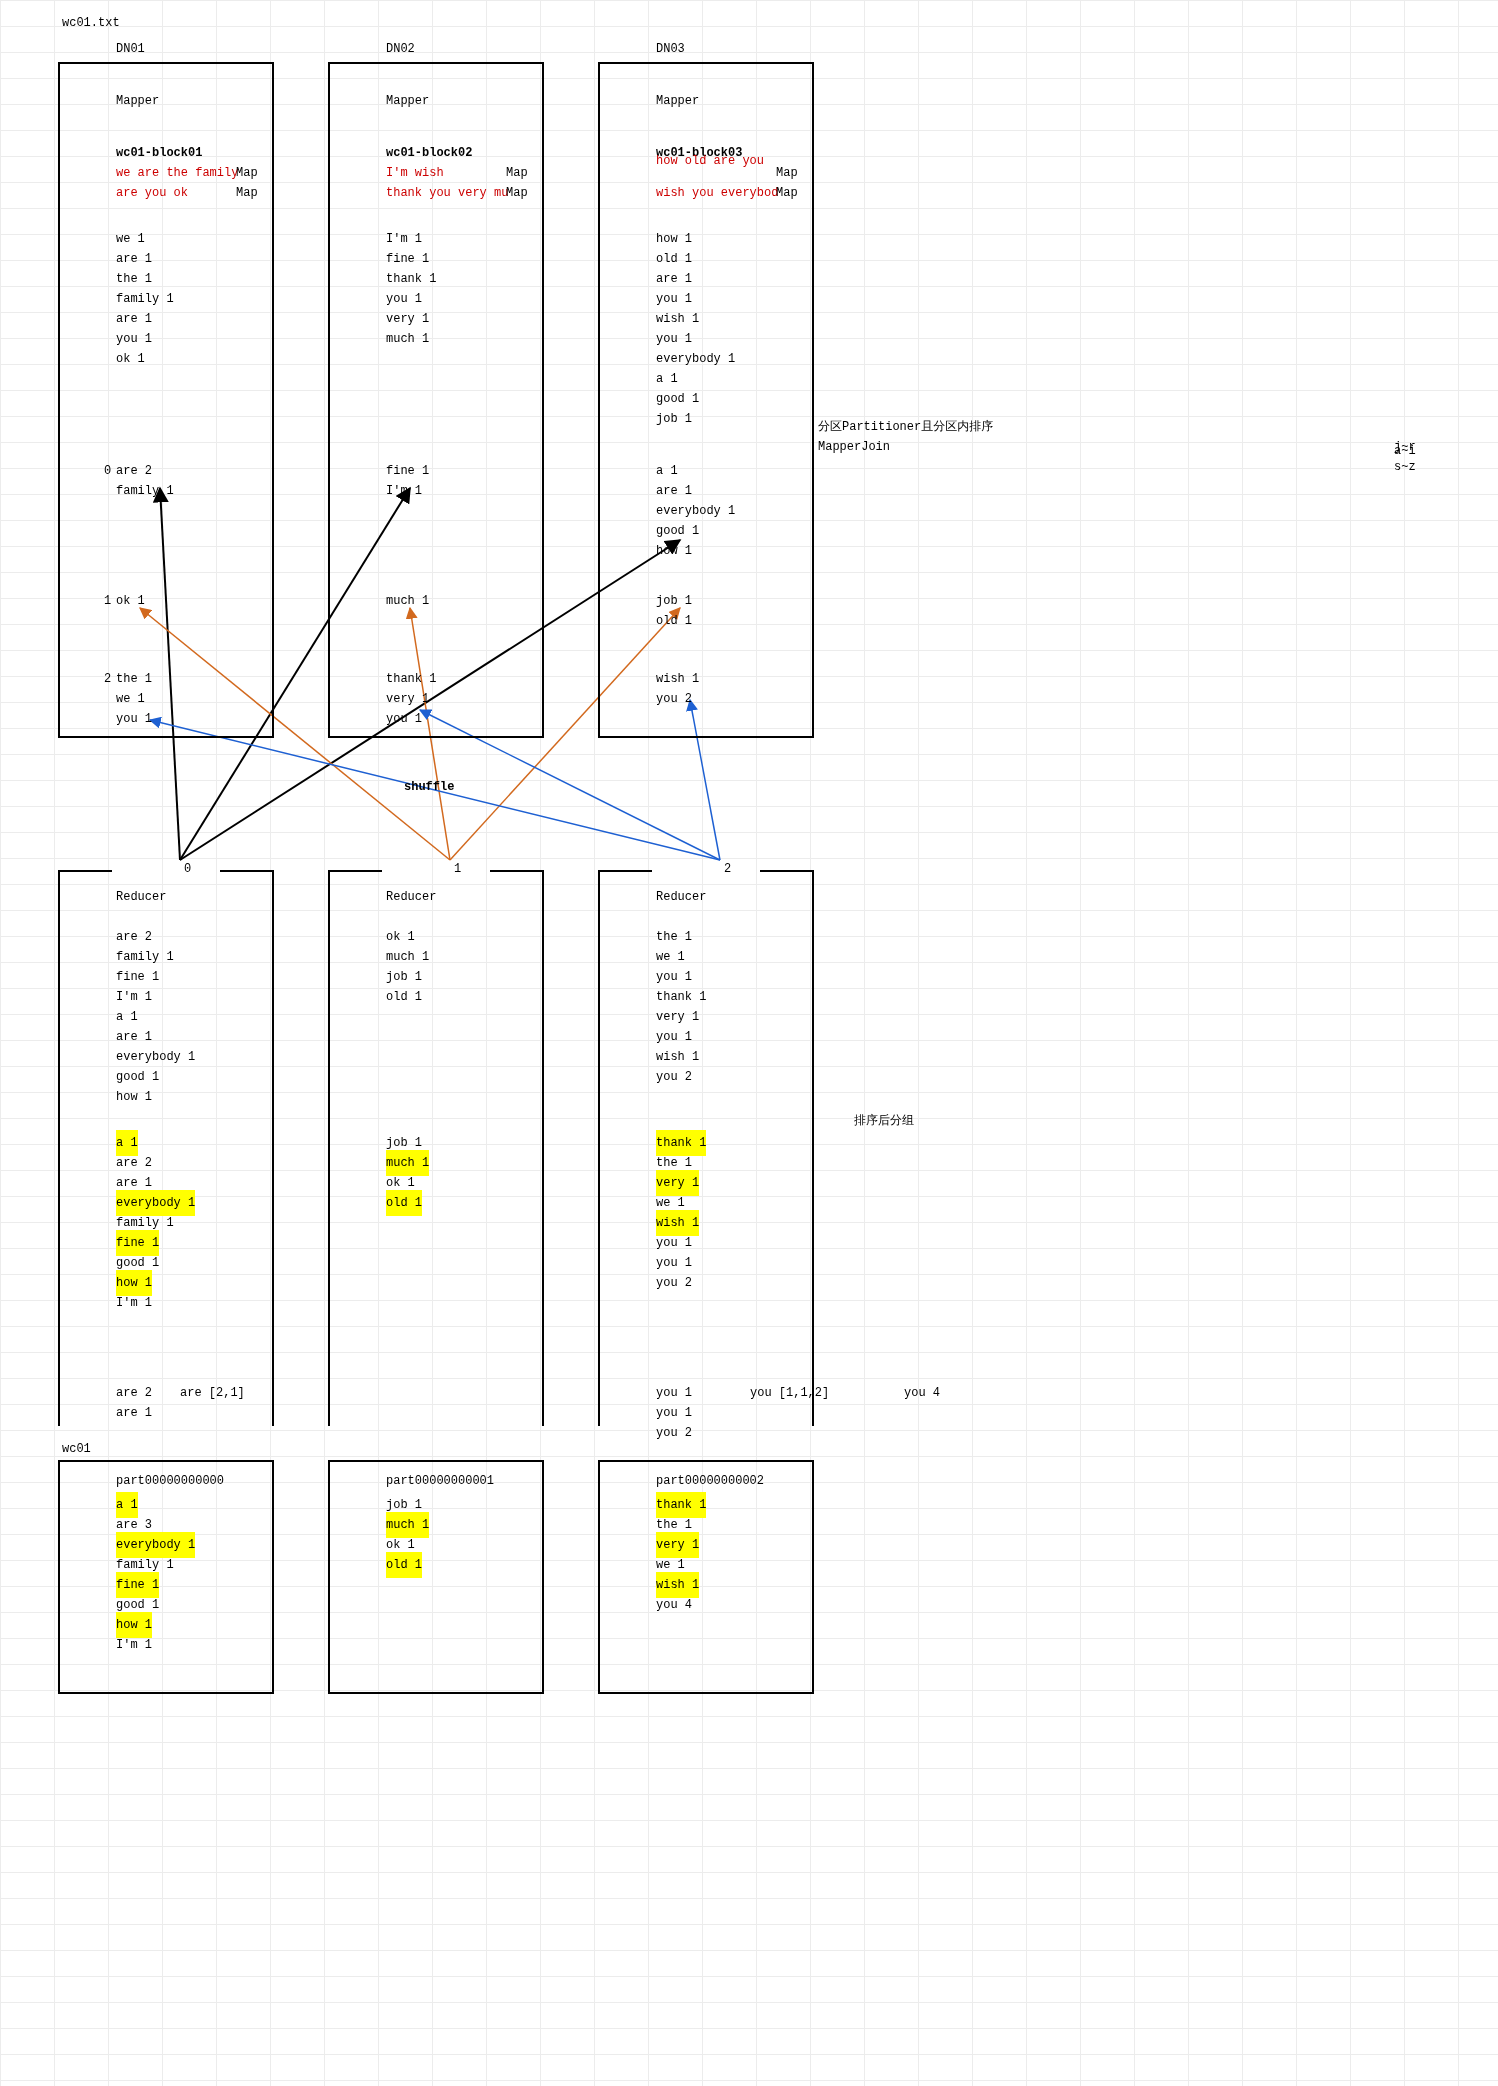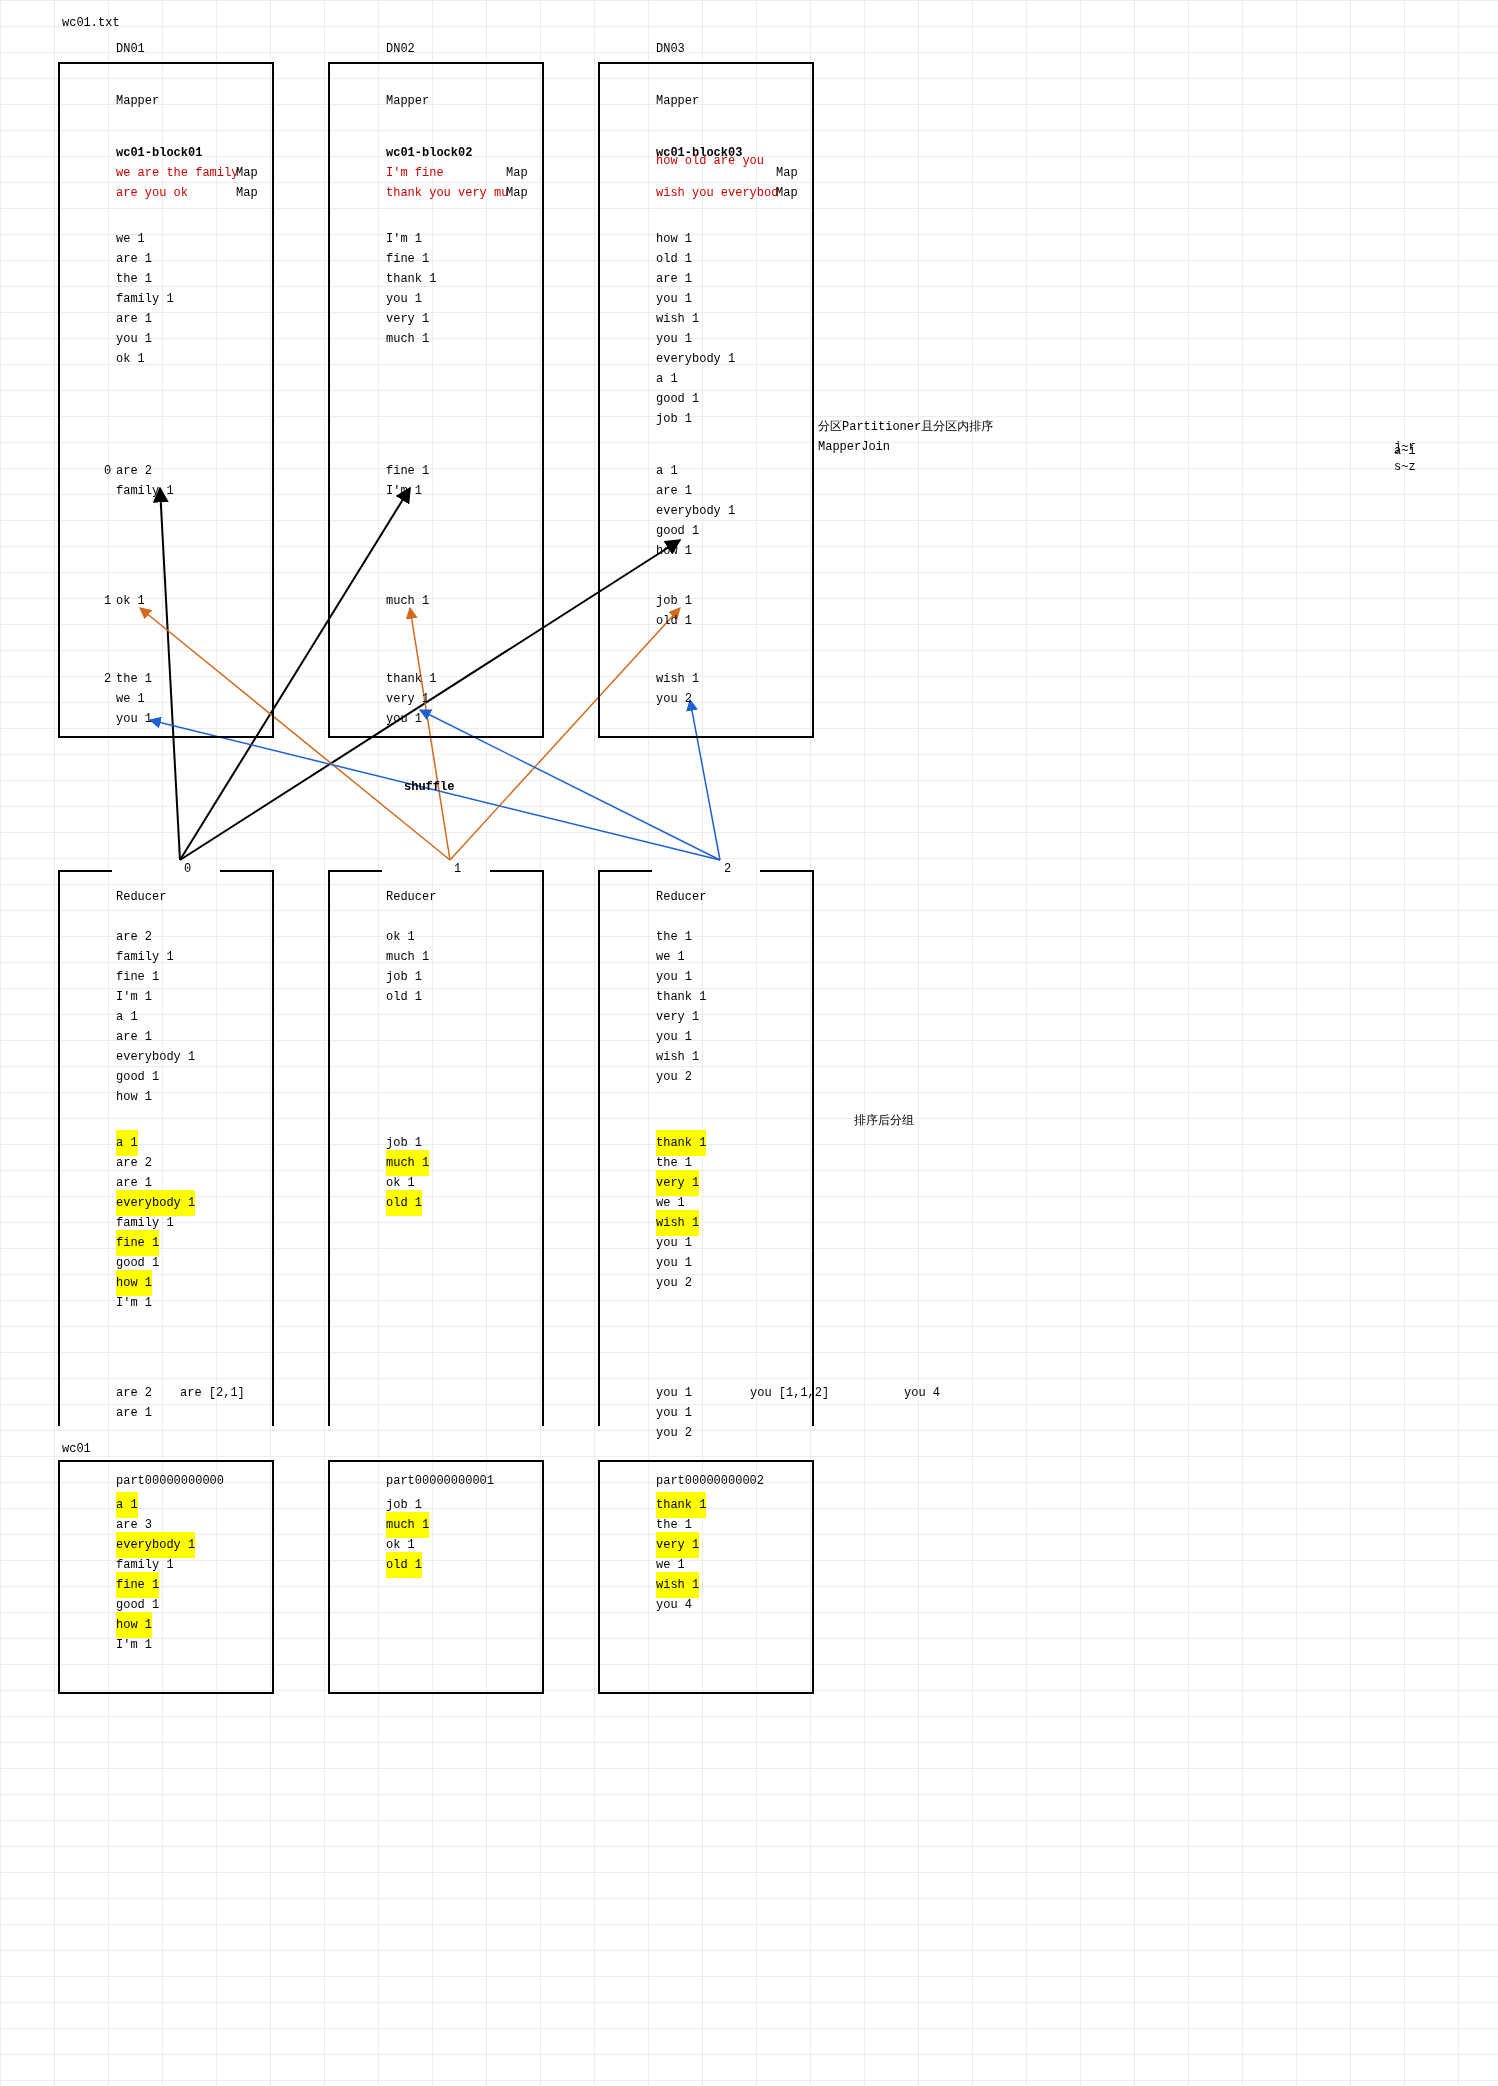--- a/index.html
+++ b/index.html
@@ -98,21 +98,21 @@
     </div>
 <div class="cell" style="left:100px; top:666px;">2</div>
 <div id="m1p2">
       <div class="cell" style="left: 112px; top: 666px;">the 1</div>
       <div class="cell" style="left: 112px; top: 686px;">we 1</div>
       <div class="cell" style="left: 112px; top: 706px;">you 1</div>
     </div>
 
 <div class="cell" style="left:382px; top:88px;">Mapper</div>
 <div class="cell bold" style="left:382px; top:140px;">wc01-block02</div>
-<div class="cell red" style="left:382px; top:160px;">I'm fine</div>
+<div class="cell red" style="left:382px; top:160px;">I'm wish</div>
 <div class="cell" style="left:502px; top:160px;">Map</div>
 <div class="cell red" style="left:382px; top:180px;">thank you very mu</div>
 <div class="cell" style="left:502px; top:180px;">Map</div>
 <div id="m2kv">
       <div class="cell" style="left: 382px; top: 226px;">I'm 1</div>
       <div class="cell" style="left: 382px; top: 246px;">fine 1</div>
       <div class="cell" style="left: 382px; top: 266px;">thank 1</div>
       <div class="cell" style="left: 382px; top: 286px;">you 1</div>
       <div class="cell" style="left: 382px; top: 306px;">very 1</div>
       <div class="cell" style="left: 382px; top: 326px;">much 1</div>

